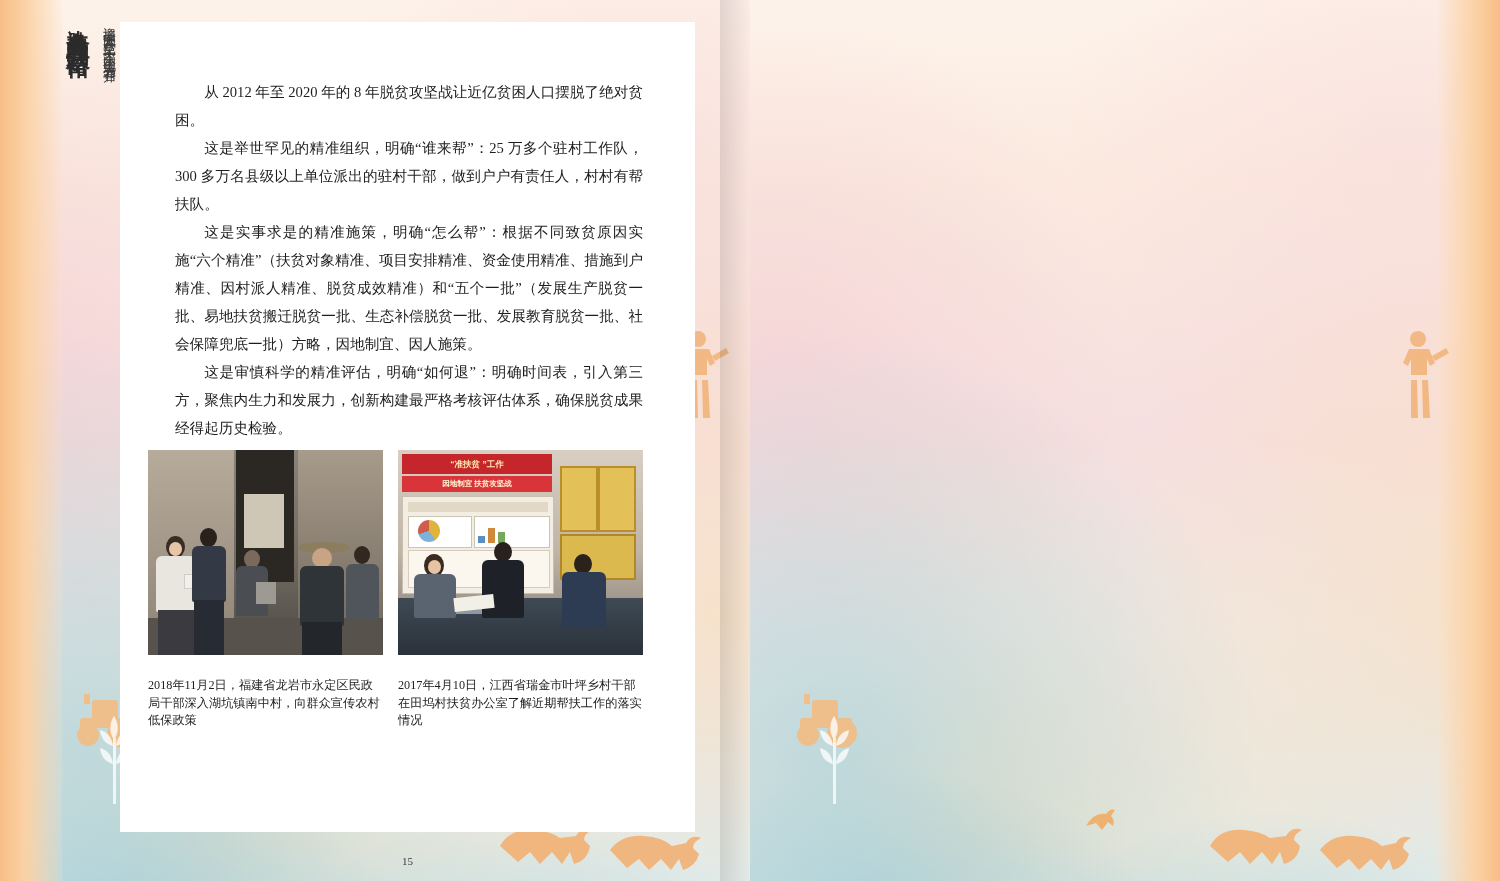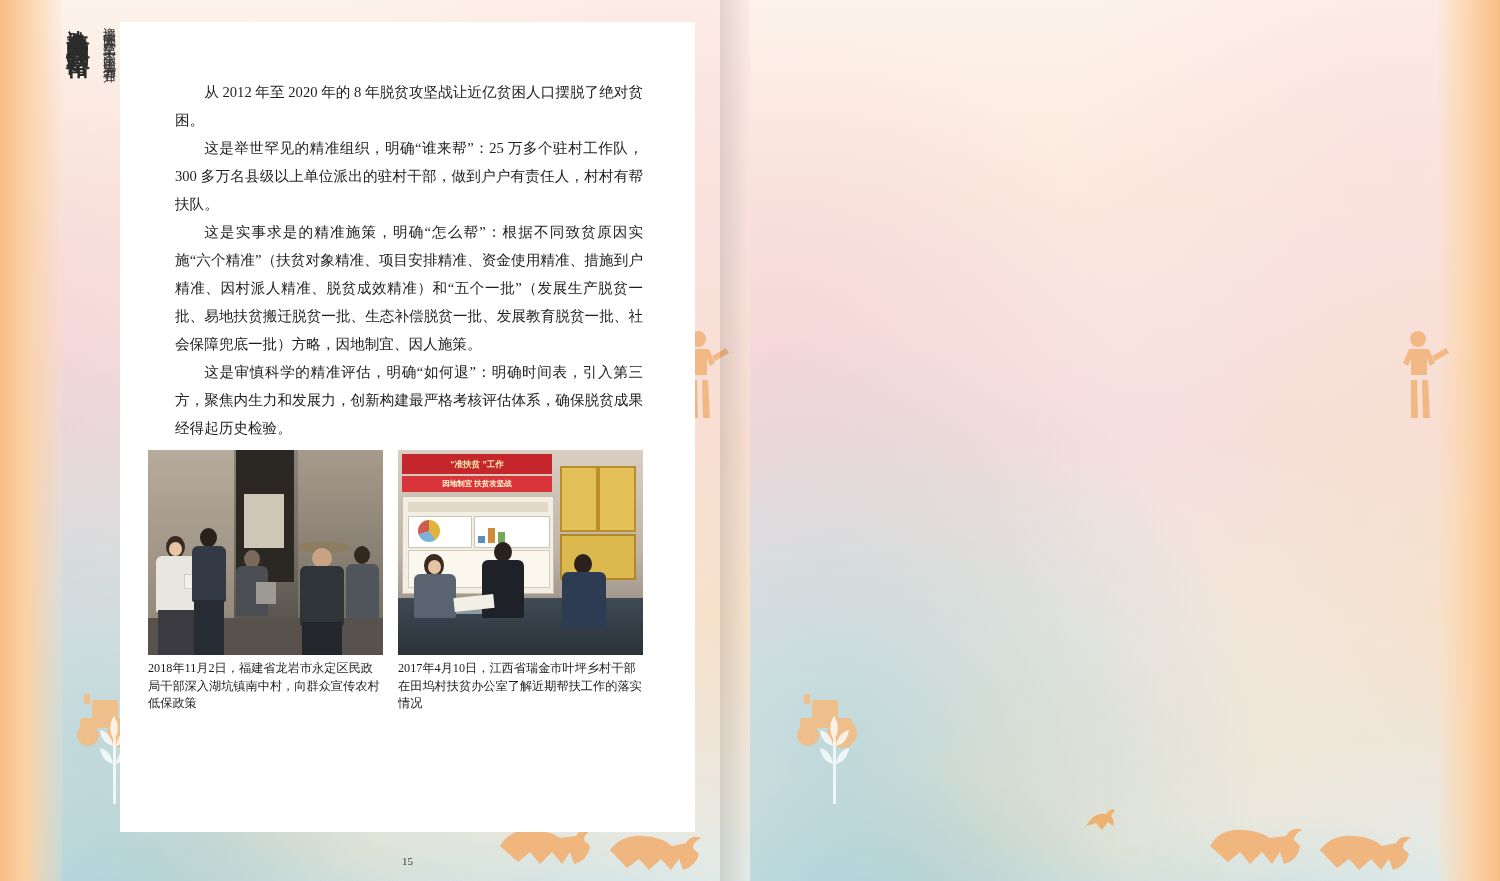--- a/index.html
+++ b/index.html
@@ -131,21 +131,21 @@
     width: 100%;
     height: 100%;
     overflow: hidden;
     position: relative;
     background: #cfd3d6;
   }
   .fig .cap {
     font-size: 12.2px;
     line-height: 17.5px;
     color: #1d1d1d;
-    margin-top: 5px;
+    margin-top: 22px;
     font-family: "Liberation Serif", "DejaVu Serif", serif;
     text-align: left;
   }
   .fig-img-wrap { position: relative; }
   
   .folio {
     position: absolute;
     bottom: 14px;
     width: 575px;
     text-align: center;

